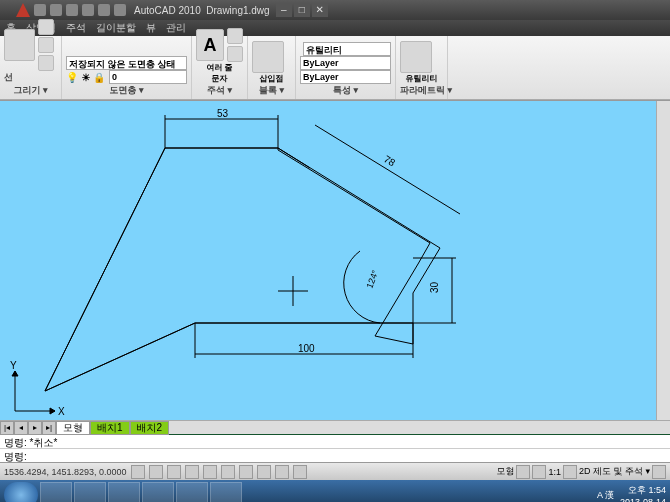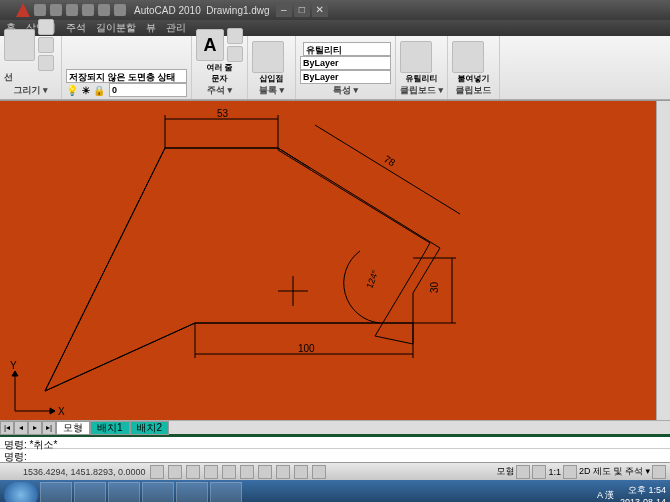--- a/index.html
+++ b/index.html
@@ -19,33 +19,33 @@
 
 .ribbon { height: 64px; background: linear-gradient(#f5f5f5,#e0e0e0); border-bottom: 1px solid #aaa; display: flex; }
 .panel { border-right: 1px solid #ccc; padding: 2px 4px; display: flex; flex-direction: column; justify-content: flex-end; font-weight: bold; }
 .panel .tools { display: flex; gap: 2px; flex-wrap: wrap; align-content: flex-start; }
 .panel .tools .tool { width: 16px; height: 16px; background: #d8d8d8; border: 1px solid #bbb; border-radius: 2px; }
 .panel .big { width: 32px; height: 32px; background: #d8d8d8; border: 1px solid #bbb; border-radius: 2px; }
 .panel .label { font-size: 9px; color: #444; text-align: center; white-space: nowrap; }
 .panel .row { display: flex; gap: 3px; align-items: center; }
 .layer-combo { background: #fff; border: 1px solid #aaa; font-size: 9px; padding: 1px 2px; height: 14px; }
 
-.canvas-wrap { position: relative; height: 320px; background: #c2410c; border-top: 1px solid #999; }
+.canvas-wrap { position: relative; height: 320px; background: #7dd3fc; border-top: 1px solid #999; }
 .canvas-wrap svg { position: absolute; inset: 0; }
 .scrollbar-v { position: absolute; right: 0; top: 0; width: 14px; height: 100%; background: #ddd; border-left: 1px solid #aaa; }
 .scrollbar-h-outer { height: 14px; background: #ddd; display: flex; align-items: center; border-top: 1px solid #aaa; }
 .scrollbar-h-outer .nav-btn { width: 14px; height: 14px; background: #ccc; border: 1px solid #999; text-align: center; font-size: 8px; line-height: 12px; }
-.tab { background: #14b8a6; border: 1px solid #999; padding: 0 6px; font-size: 10px; height: 14px; line-height: 12px; }
+.tab { background: #84cc16; border: 1px solid #999; padding: 0 6px; font-size: 10px; height: 14px; line-height: 12px; }
 .tab.active { background: #fff; }
 
-.cmdline { background: #fff; border-top: 3px solid #14532d; font-size: 10px; padding: 1px 4px; height: 14px; }
+.cmdline { background: #fff; border-top: 1px solid #14532d; font-size: 10px; padding: 1px 4px; height: 14px; }
 .cmdline2 { background: #fff; border-top: 1px solid #ccc; font-size: 10px; padding: 1px 4px; height: 14px; display: flex; }
 
 .statusbar { height: 18px; background: linear-gradient(#e8e8e8,#c8c8c8); border-top: 1px solid #999; display: flex; align-items: center; font-size: 9px; padding: 0 4px; gap: 4px; }
-.statusbar .coords { color: #333; margin-left: 19px; }
+.statusbar .coords { color: #333; }
 .statusbar .sbtn { width: 14px; height: 14px; background: #ccc; border: 1px solid #999; }
 .statusbar .right { margin-left: auto; display: flex; gap: 2px; align-items: center; }
 
 .taskbar { height: 30px; background: linear-gradient(#3a6ea5,#1a3a5a); display: flex; align-items: center; padding: 0 4px; gap: 2px; }
 .taskbar .start { width: 34px; height: 26px; background: radial-gradient(circle,#7db9e8,#1e5799); border-radius: 13px; }
 .taskbar .tbtn { width: 32px; height: 26px; background: rgba(255,255,255,0.15); border: 1px solid rgba(255,255,255,0.2); }
 .taskbar .tray { margin-left: auto; display: flex; align-items: center; gap: 6px; color: #fff; font-size: 9px; }
 </style>
 </head>
 <body>
@@ -93,20 +93,21 @@
     <div class="label">그리기 ▾</div>
   </div>
   <div class="panel" style="width:130px">
     <div class="layer-combo">저장되지 않은 도면층 상태</div>
     <div class="row">
       <span style="font-size:10px">💡</span>
       <span style="font-size:10px">☀</span>
       <span style="font-size:10px">🔒</span>
       <div class="layer-combo" style="flex:1">0</div>
     </div>
+    <div class="label">도면층 ▾</div>
   </div>
   <div class="panel" style="width:56px">
     <div class="row">
       <div class="big" style="font-size:18px;text-align:center;line-height:30px">A</div>
       <div class="tools" style="width:18px">
         <div class="tool"></div>
         <div class="tool"></div>
       </div>
     </div>
     <div style="font-size:8px;text-align:center">여러 줄</div>
@@ -123,26 +124,21 @@
       <div class="tool" style="background:#fff"></div>
       <div class="layer-combo" style="flex:1">유틸리티</div>
     </div>
     <div class="layer-combo">ByLayer</div>
     <div class="layer-combo">ByLayer</div>
     <div class="label">특성 ▾</div>
   </div>
   <div class="panel" style="width:52px">
     <div class="big"></div>
     <div style="font-size:8px;text-align:center">유틸리티</div>
-    <div class="label">클립보드 ▾</div>
-  </div>
-  <div class="panel" style="width:52px">
-    <div class="big"></div>
-    <div style="font-size:8px;text-align:center">붙여넣기</div>
-    <div class="label">클립보드</div>
+    <div class="label">파라메트릭 ▾</div>
   </div>
 </div>
 
 <div class="canvas-wrap">
   <svg viewBox="0 0 670 320">
     <g stroke="#000" stroke-width="1" fill="none">
 
       <path d="M 45,290 L 165,47 L 278,47 L 278,49 L 430,142 L 418,163 L 375,235 L 413,243 L 413,222 L 195,222 L 45,290 Z" fill="none"></path>
 
       <line x1="165" y1="47" x2="278" y2="47"></line>

